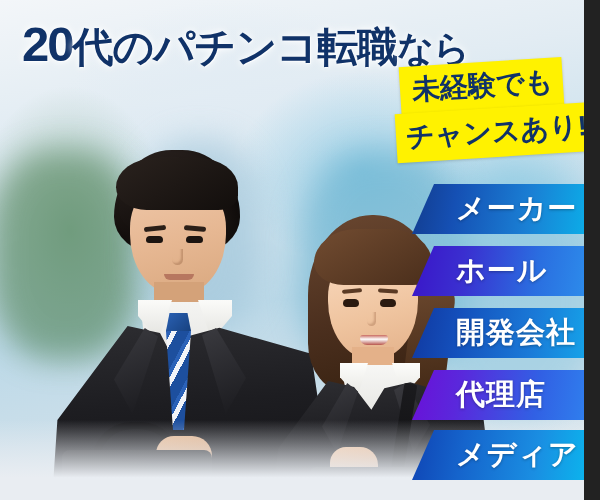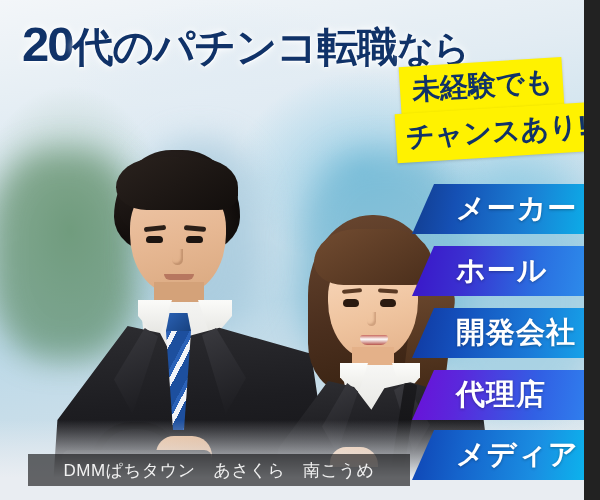--- a/index.html
+++ b/index.html
@@ -417,17 +417,14 @@
 
   <div class="badge badge-1">未経験でも</div>
   <div class="badge badge-2">チャンスあり!</div>
 
   <div class="tag tag-1">メーカー</div>
   <div class="tag tag-2">ホール</div>
   <div class="tag tag-3">開発会社</div>
   <div class="tag tag-4">代理店</div>
   <div class="tag tag-5">メディア</div>
 
-  <div class="caption-bar">
-    <span class="caption-text">DMMぱちタウン　あさくら　南こうめ</span>
-  </div>
 
 </div>
 
 </body></html>

